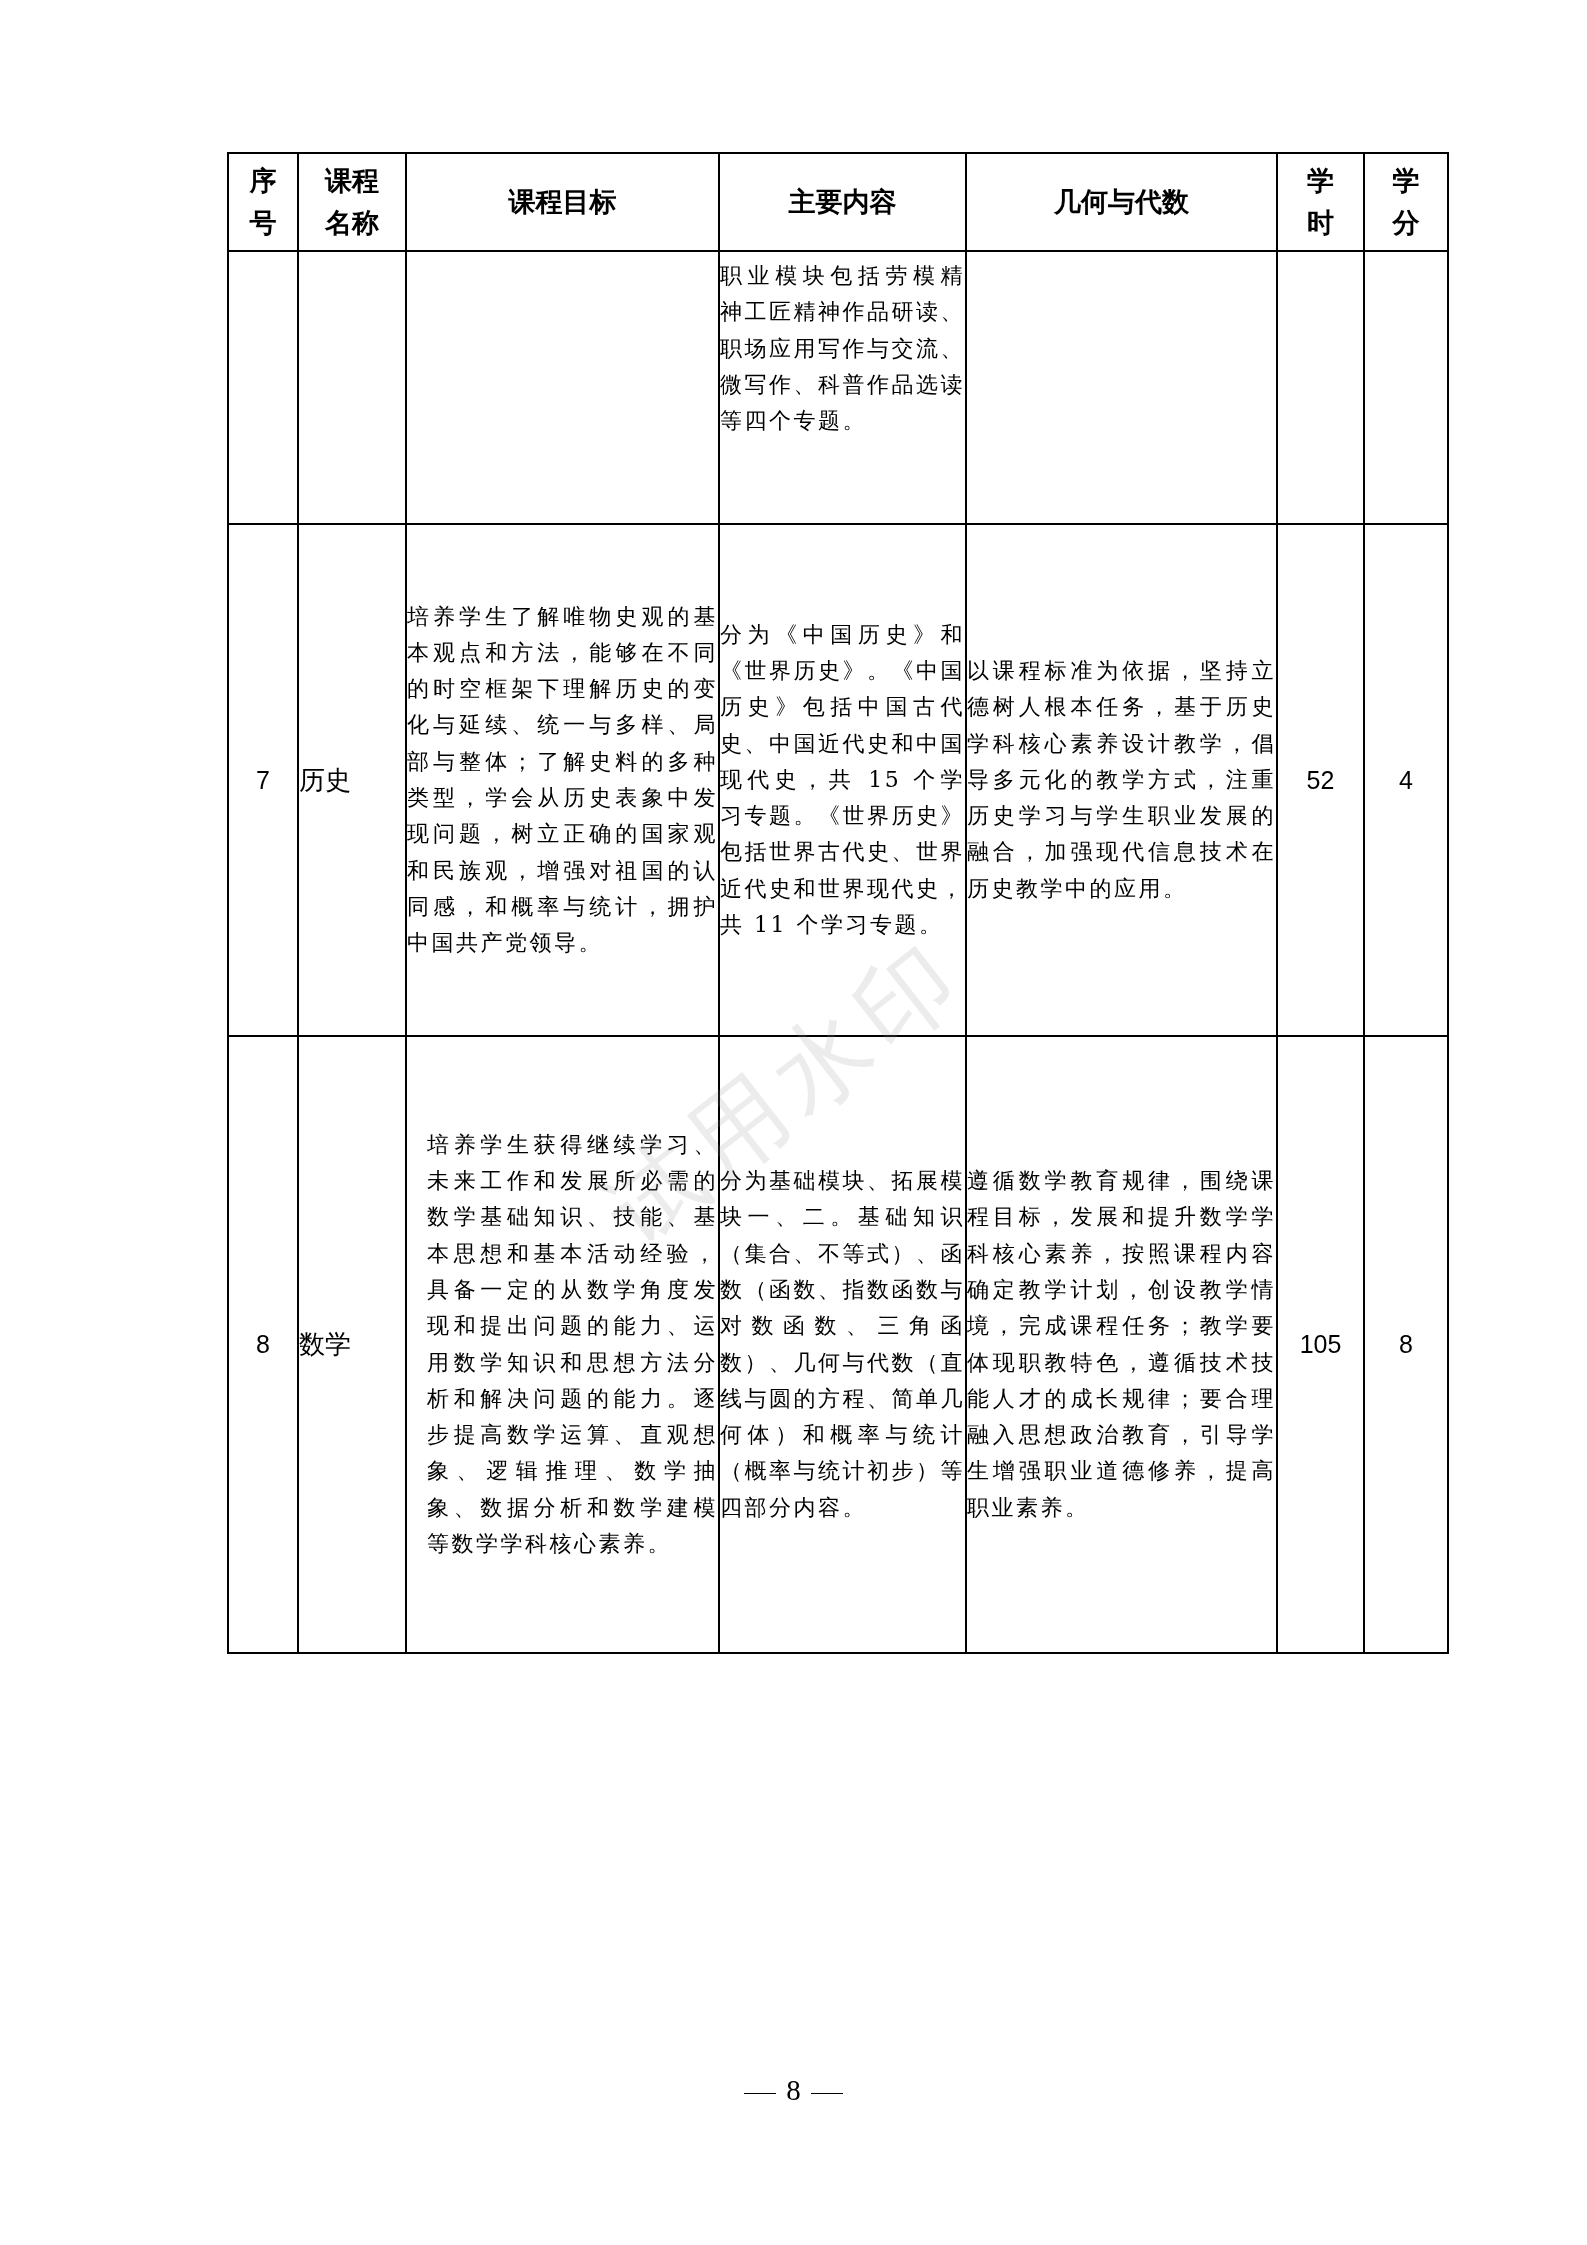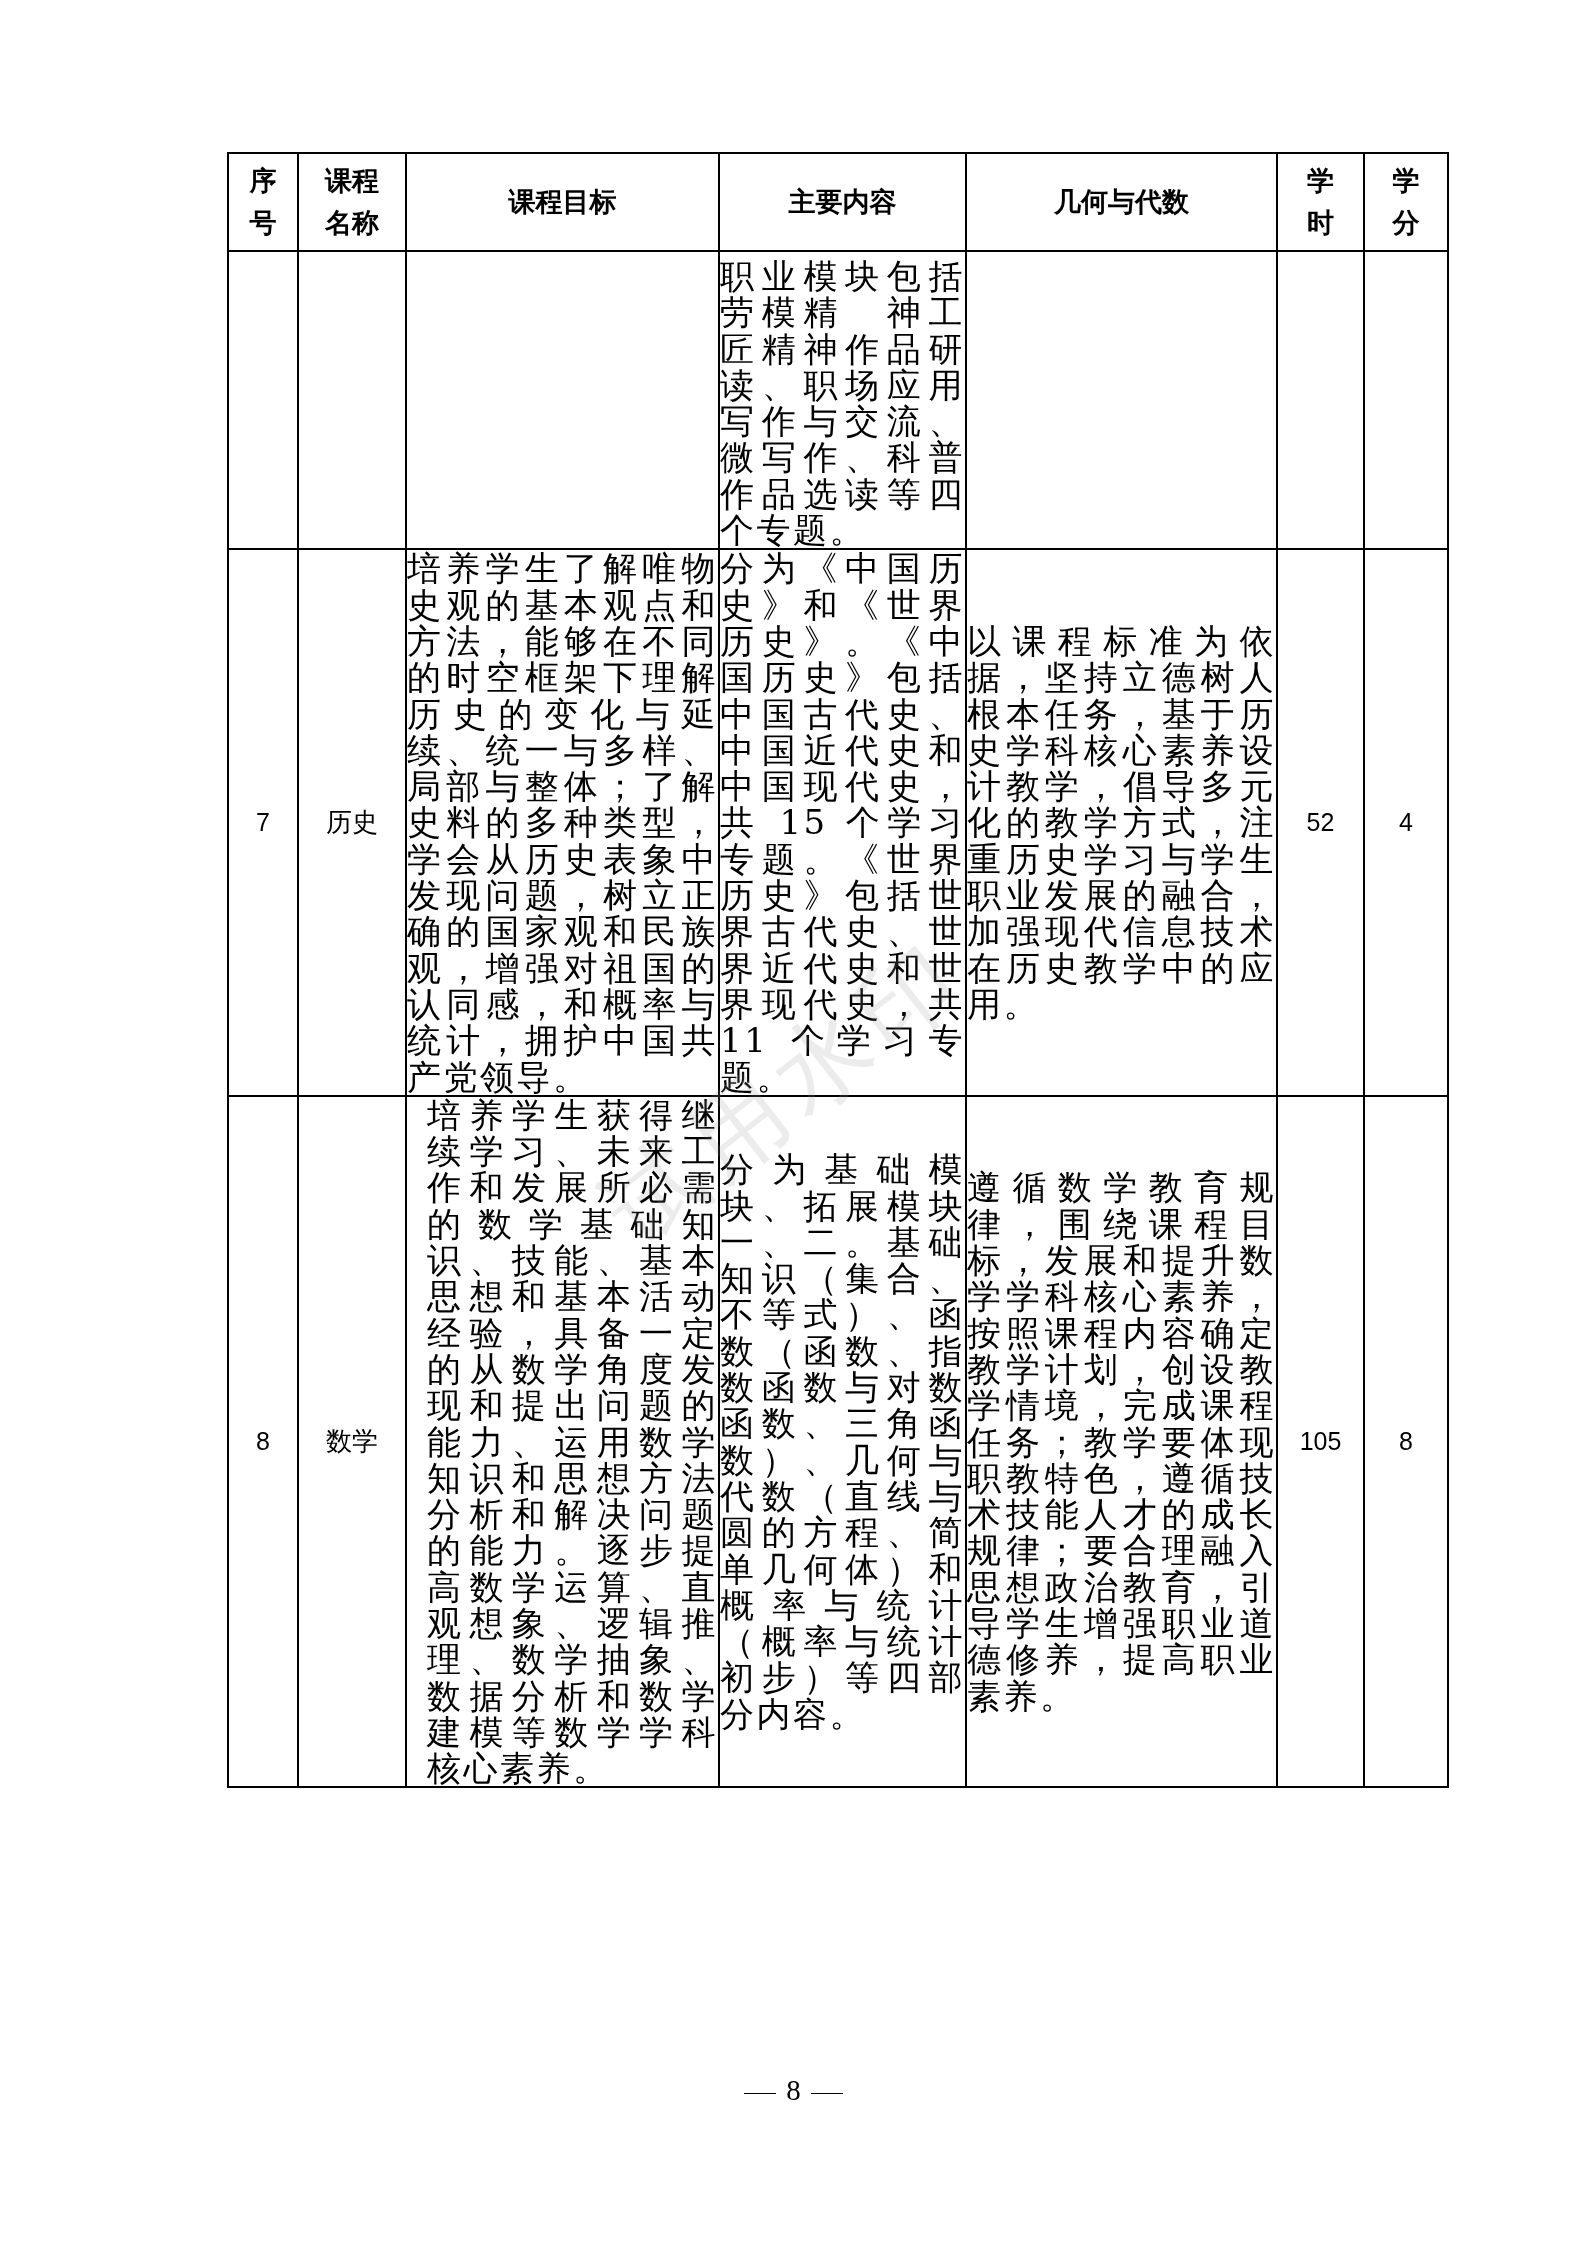--- a/index.html
+++ b/index.html
@@ -10,25 +10,25 @@
     position: absolute; left: 227px; top: 152px;
     width: 1220px; border-collapse: collapse; table-layout: fixed;
   }
   table.course-table td, table.course-table th {
     border: 2px solid #000; padding: 0; vertical-align: middle;
   }
   th { font-weight: bold; font-size: 27px; text-align: center; line-height: 42px;
        font-family: "DejaVu Sans", "Liberation Sans", sans-serif; }
   th.narrow span { display: block; line-height: 42px; }
   .cell-text {
-    font-size: 34px; line-height: 36.3px; letter-spacing: 2.5px;
+    font-size: 22px; line-height: 36.3px; letter-spacing: 2.5px;
     text-align: justify; padding: 0 14px 0 15px; word-break: break-all;
   }
   .num { text-align: center; font-family: "Liberation Sans", "DejaVu Sans", sans-serif; font-size: 25px; }
-  .name { text-align: center; font-size: 26px; }
+  .name { font-size: 26px; }
   .watermark {
     position: absolute; left: 560px; top: 1000px; width: 520px; height: 120px;
     transform: rotate(-38deg); transform-origin: center;
     font-size: 96px; color: rgba(150,150,150,0.18); letter-spacing: 10px;
     font-family: "DejaVu Sans", sans-serif; pointer-events: none; white-space: nowrap;
   }
   .footer {
     position: absolute; top: 2074px; left: 0; width: 1587px; text-align: center;
     font-size: 29px; font-family: "Liberation Serif", "DejaVu Serif", serif;
   }

